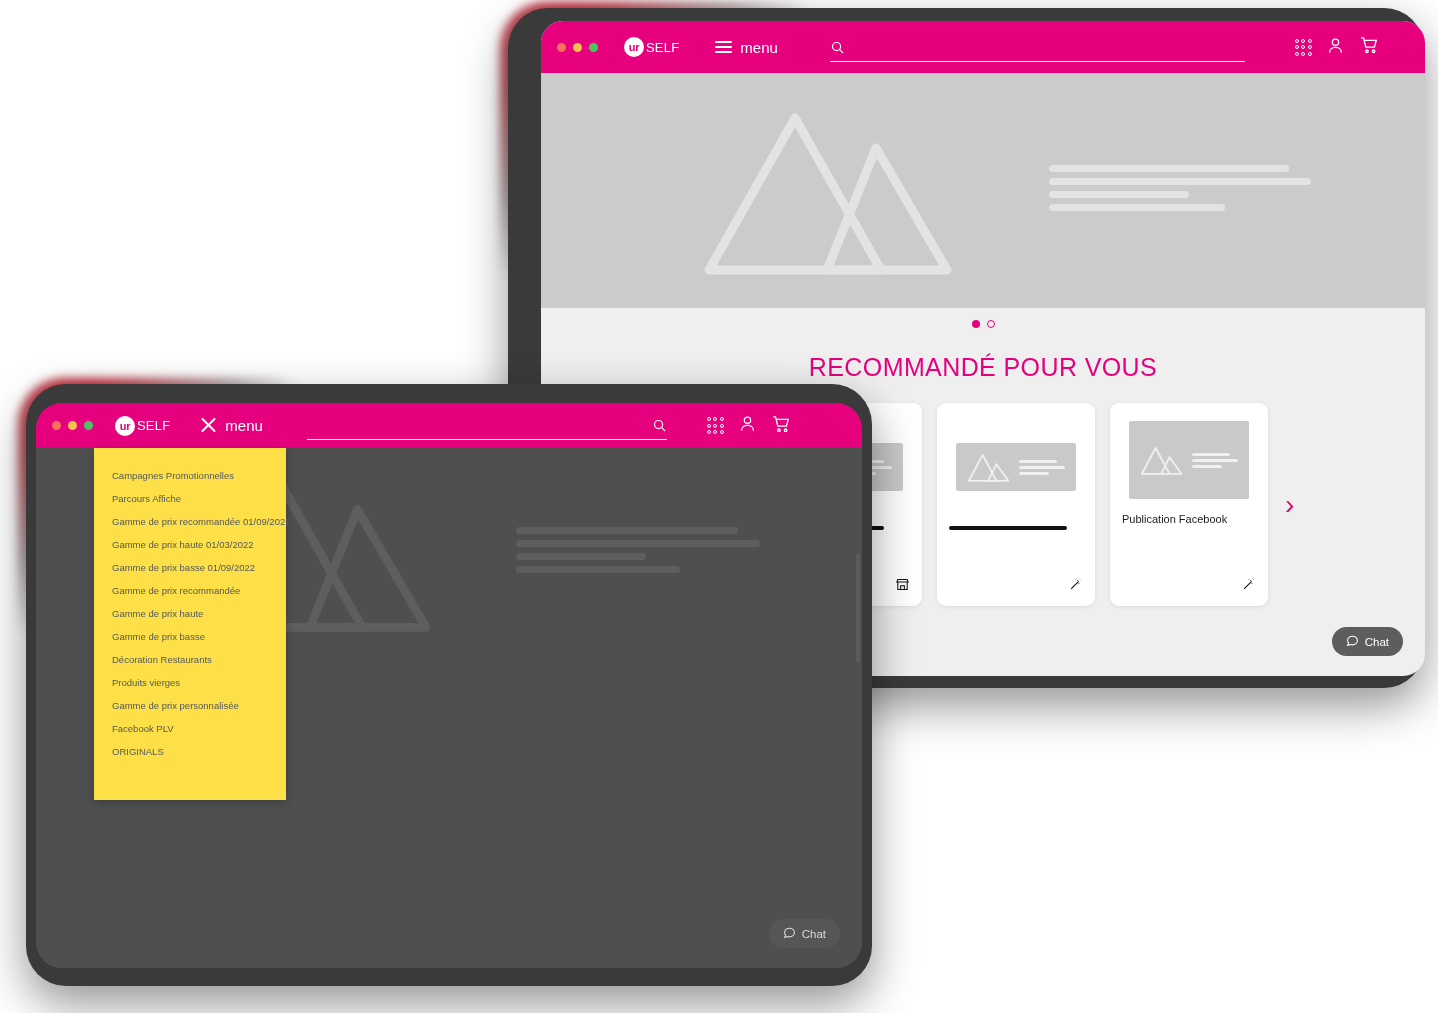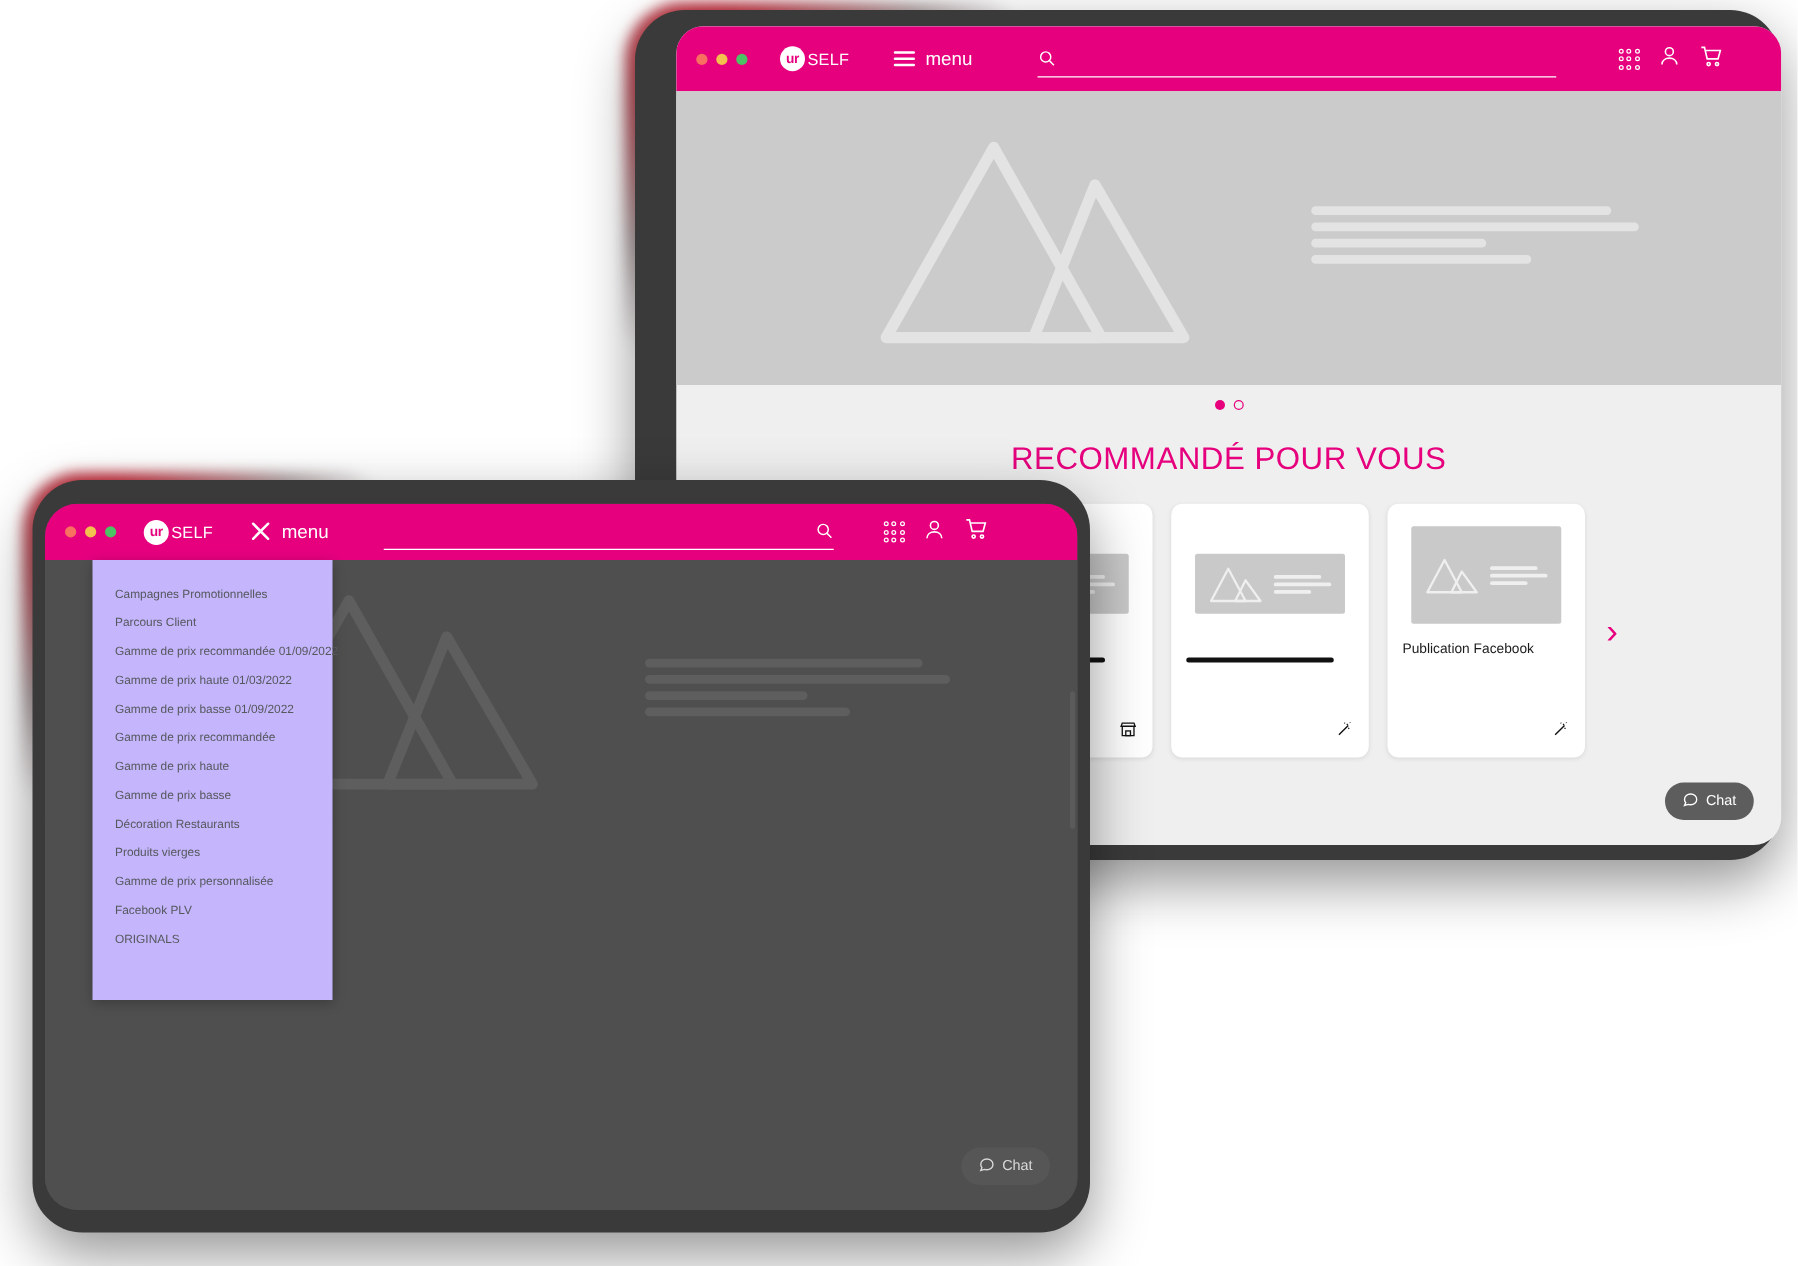--- a/index.html
+++ b/index.html
@@ -129,23 +129,23 @@
     position:absolute;display:flex;align-items:center;gap:6px;
     background:#5d5d5d;color:#fff;border-radius:16px;
     padding:7px 14px;font-size:11.5px;
   }
 
   
   .overlay{position:absolute;left:0;right:0;bottom:0;background:#4f4f4f;}
   .hero-dark{position:absolute;left:0;right:0;background:#4f4f4f;display:flex;align-items:center;}
   .lines-dark i{background:#5e5e5e;}
   .dropdown{
-    position:absolute;background:#c4b5fd;
+    position:absolute;background:#fde047;
     box-shadow:0 2px 9px rgba(0,0,0,.25);
-    padding:16px 0 18px 0;box-sizing:border-box;
+    padding:16px 0 18px 0;box-sizing:border-box;margin-left:20px;
   }
   .dd-item{
     font-size:9.5px;color:#55585c;
     padding:6px 18px;white-space:nowrap;cursor:pointer;
   }
   .scroll-track{position:absolute;width:4px;background:#6a6a6a;border-radius:2px;}
 </style>
 </head>
 <body>
 
@@ -413,21 +413,21 @@
           <i style="width:222px;background:#5e5e5e"></i>
           <i style="width:244px;background:#5e5e5e"></i>
           <i style="width:130px;background:#5e5e5e"></i>
           <i style="width:164px;background:#5e5e5e"></i>
         </span>
       </div>
       <div class="overlay" style="top:255px;"></div>
 
       <div class="dropdown" style="left:38px;top:45px;width:192px;height:352px;">
         <div class="dd-item">Campagnes Promotionnelles</div>
-        <div class="dd-item">Parcours Client</div>
+        <div class="dd-item">Parcours Affiche</div>
         <div class="dd-item">Gamme de prix recommandée 01/09/2022</div>
         <div class="dd-item">Gamme de prix haute 01/03/2022</div>
         <div class="dd-item">Gamme de prix basse 01/09/2022</div>
         <div class="dd-item">Gamme de prix recommandée</div>
         <div class="dd-item">Gamme de prix haute</div>
         <div class="dd-item">Gamme de prix basse</div>
         <div class="dd-item">Décoration Restaurants</div>
         <div class="dd-item">Produits vierges</div>
         <div class="dd-item">Gamme de prix personnalisée</div>
         <div class="dd-item">Facebook PLV</div>

